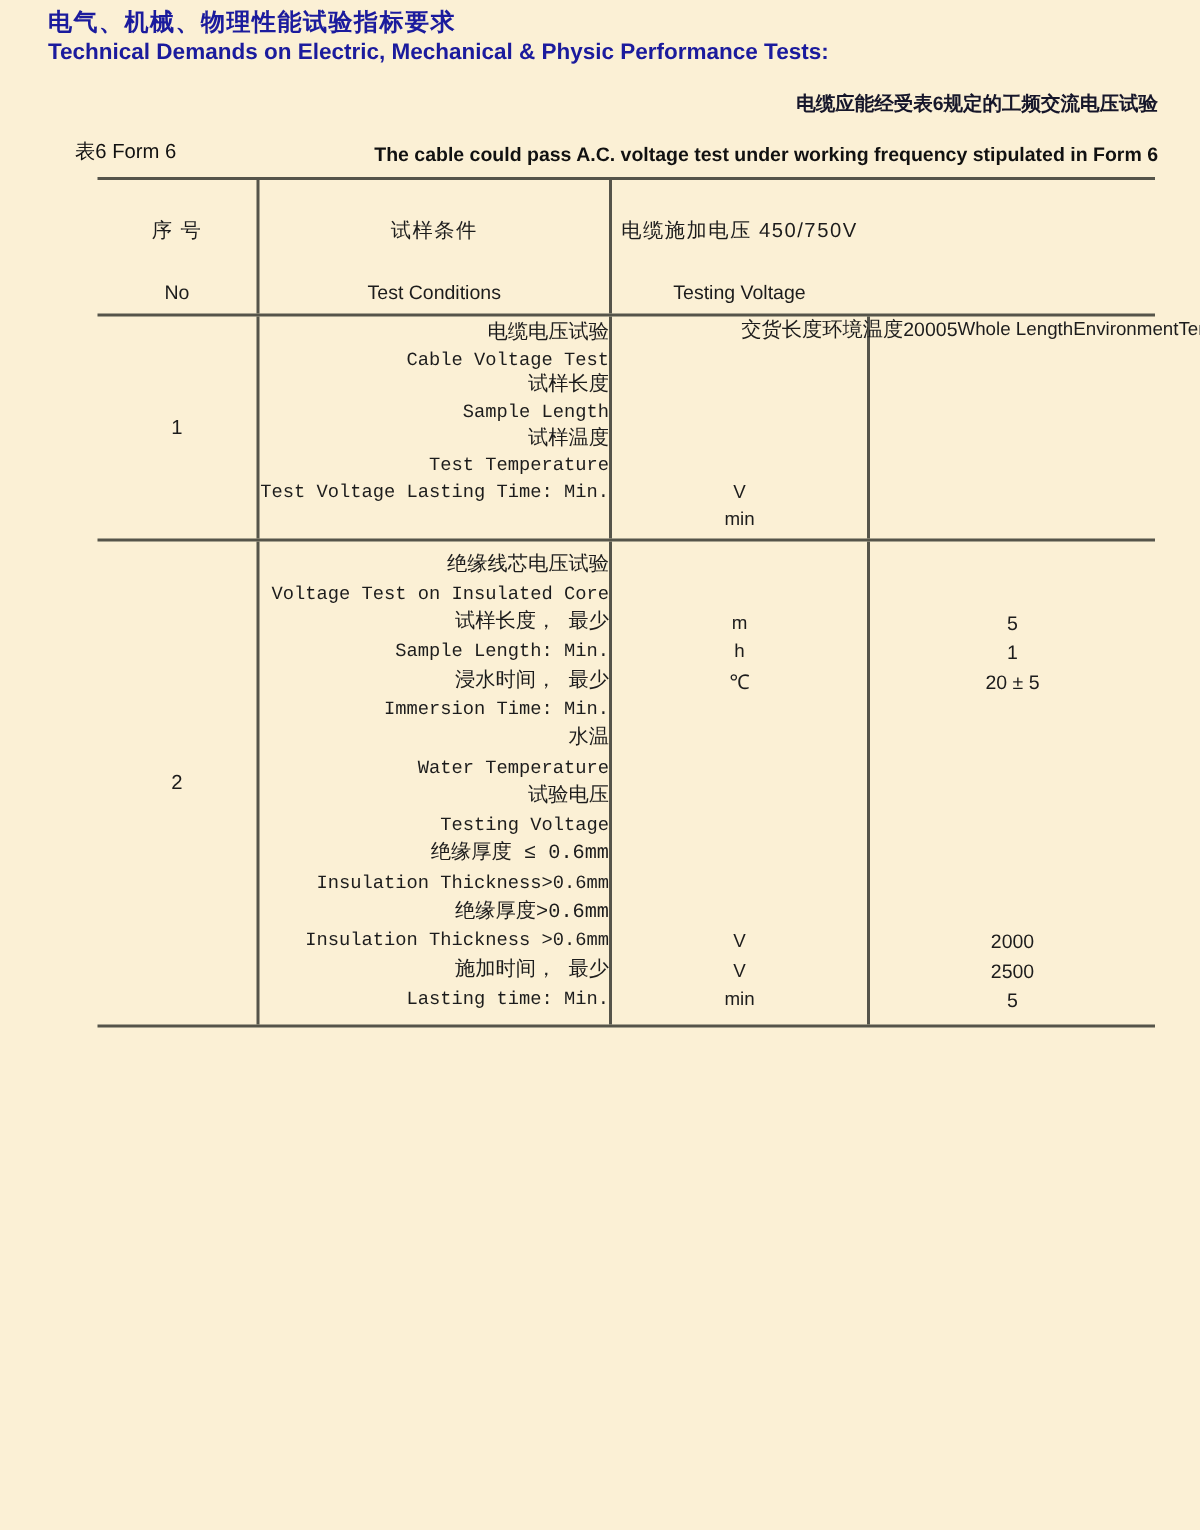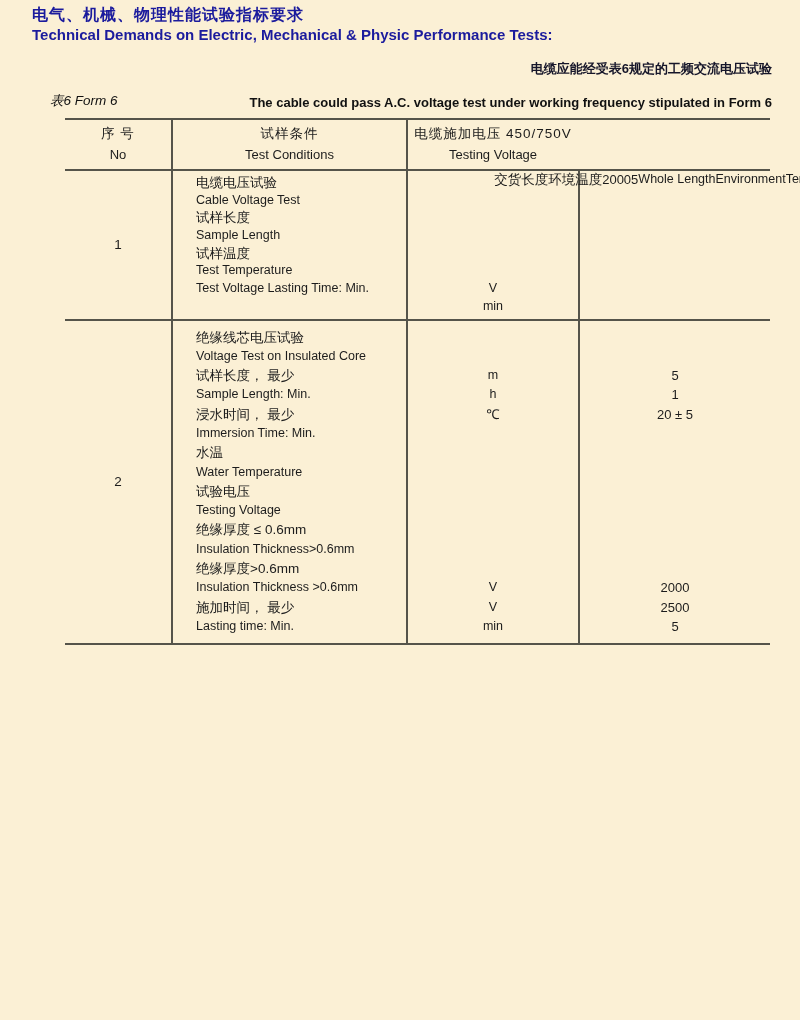--- a/index.html
+++ b/index.html
@@ -10,40 +10,40 @@
     --cap:#16162A;
   }
   *{margin:0;padding:0;box-sizing:border-box;}
   html,body{background:var(--bg);}
   body{font-family:"Liberation Sans",sans-serif;color:var(--ink);}
   .page{position:relative;width:800px;height:1020px;background:var(--bg);overflow:hidden;}
 
   .title-zh{position:absolute;left:32px;top:5px;font-size:16px;font-weight:bold;color:var(--navy);letter-spacing:1px;}
   .title-en{position:absolute;left:32px;top:26px;font-size:15px;font-weight:bold;color:var(--navy);}
   .caption-zh{position:absolute;right:28px;top:60px;font-size:13px;font-weight:bold;color:var(--cap);}
-  .form-label{position:absolute;left:50px;top:92px;font-size:13.5px;color:#111;font-style:italic;}
+  .form-label{position:absolute;left:50px;top:92px;font-size:13.5px;color:#111;}
   .caption-en{position:absolute;right:28px;top:95px;font-size:13px;font-weight:bold;color:#111;}
 
   .dtable{position:absolute;left:65px;top:118px;width:705px;border-bottom:2px solid var(--line);}
   .t-row{display:grid;grid-template-columns:106px 235px 172px 192px;border-top:2px solid var(--line);}
   .cell{min-width:0;}
   .c2,.c3,.c4{border-left:2px solid var(--line);}
 
   .t-header .cell{display:flex;flex-direction:column;justify-content:center;align-items:center;padding:3px 0 4px 0;}
-  .hline{height:21px;line-height:21px;text-align:center;}
+  .hline{height:21px;line-height:21px;text-align:center;margin-top:20px;}
   .hline.cjk{font-size:13.5px;letter-spacing:1px;}
   .hline.en{font-size:13px;}
 
   .t-data{--lh:19.3px;}
   .t-data.row1{--lh:17.7px;--pt:3px;--pb:3px;}
   .t-data.row2{--pt:7px;--pb:7px;}
   .no-cell{display:flex;align-items:center;justify-content:center;font-size:13.5px;}
   .stack{padding-top:var(--pt);padding-bottom:var(--pb);}
   .line{height:var(--lh);line-height:var(--lh);white-space:nowrap;}
-  .cond-line{padding-left:23px;text-align:left;}
+  .cond-line{text-align:right;font-family:Liberation Mono, monospace;}
   .unit-line,.value-line{text-align:center;}
   .line.cjk{font-size:13.5px;}
   .line.en{font-size:12.5px;}
   .line.num{font-size:13px;}
   .value-centered{height:100%;display:flex;flex-direction:row;justify-content:center;}
   .value-centered .line{height:17.9px;line-height:17.9px;text-align:center;}
 </style>
 </head>
 <body>
 

